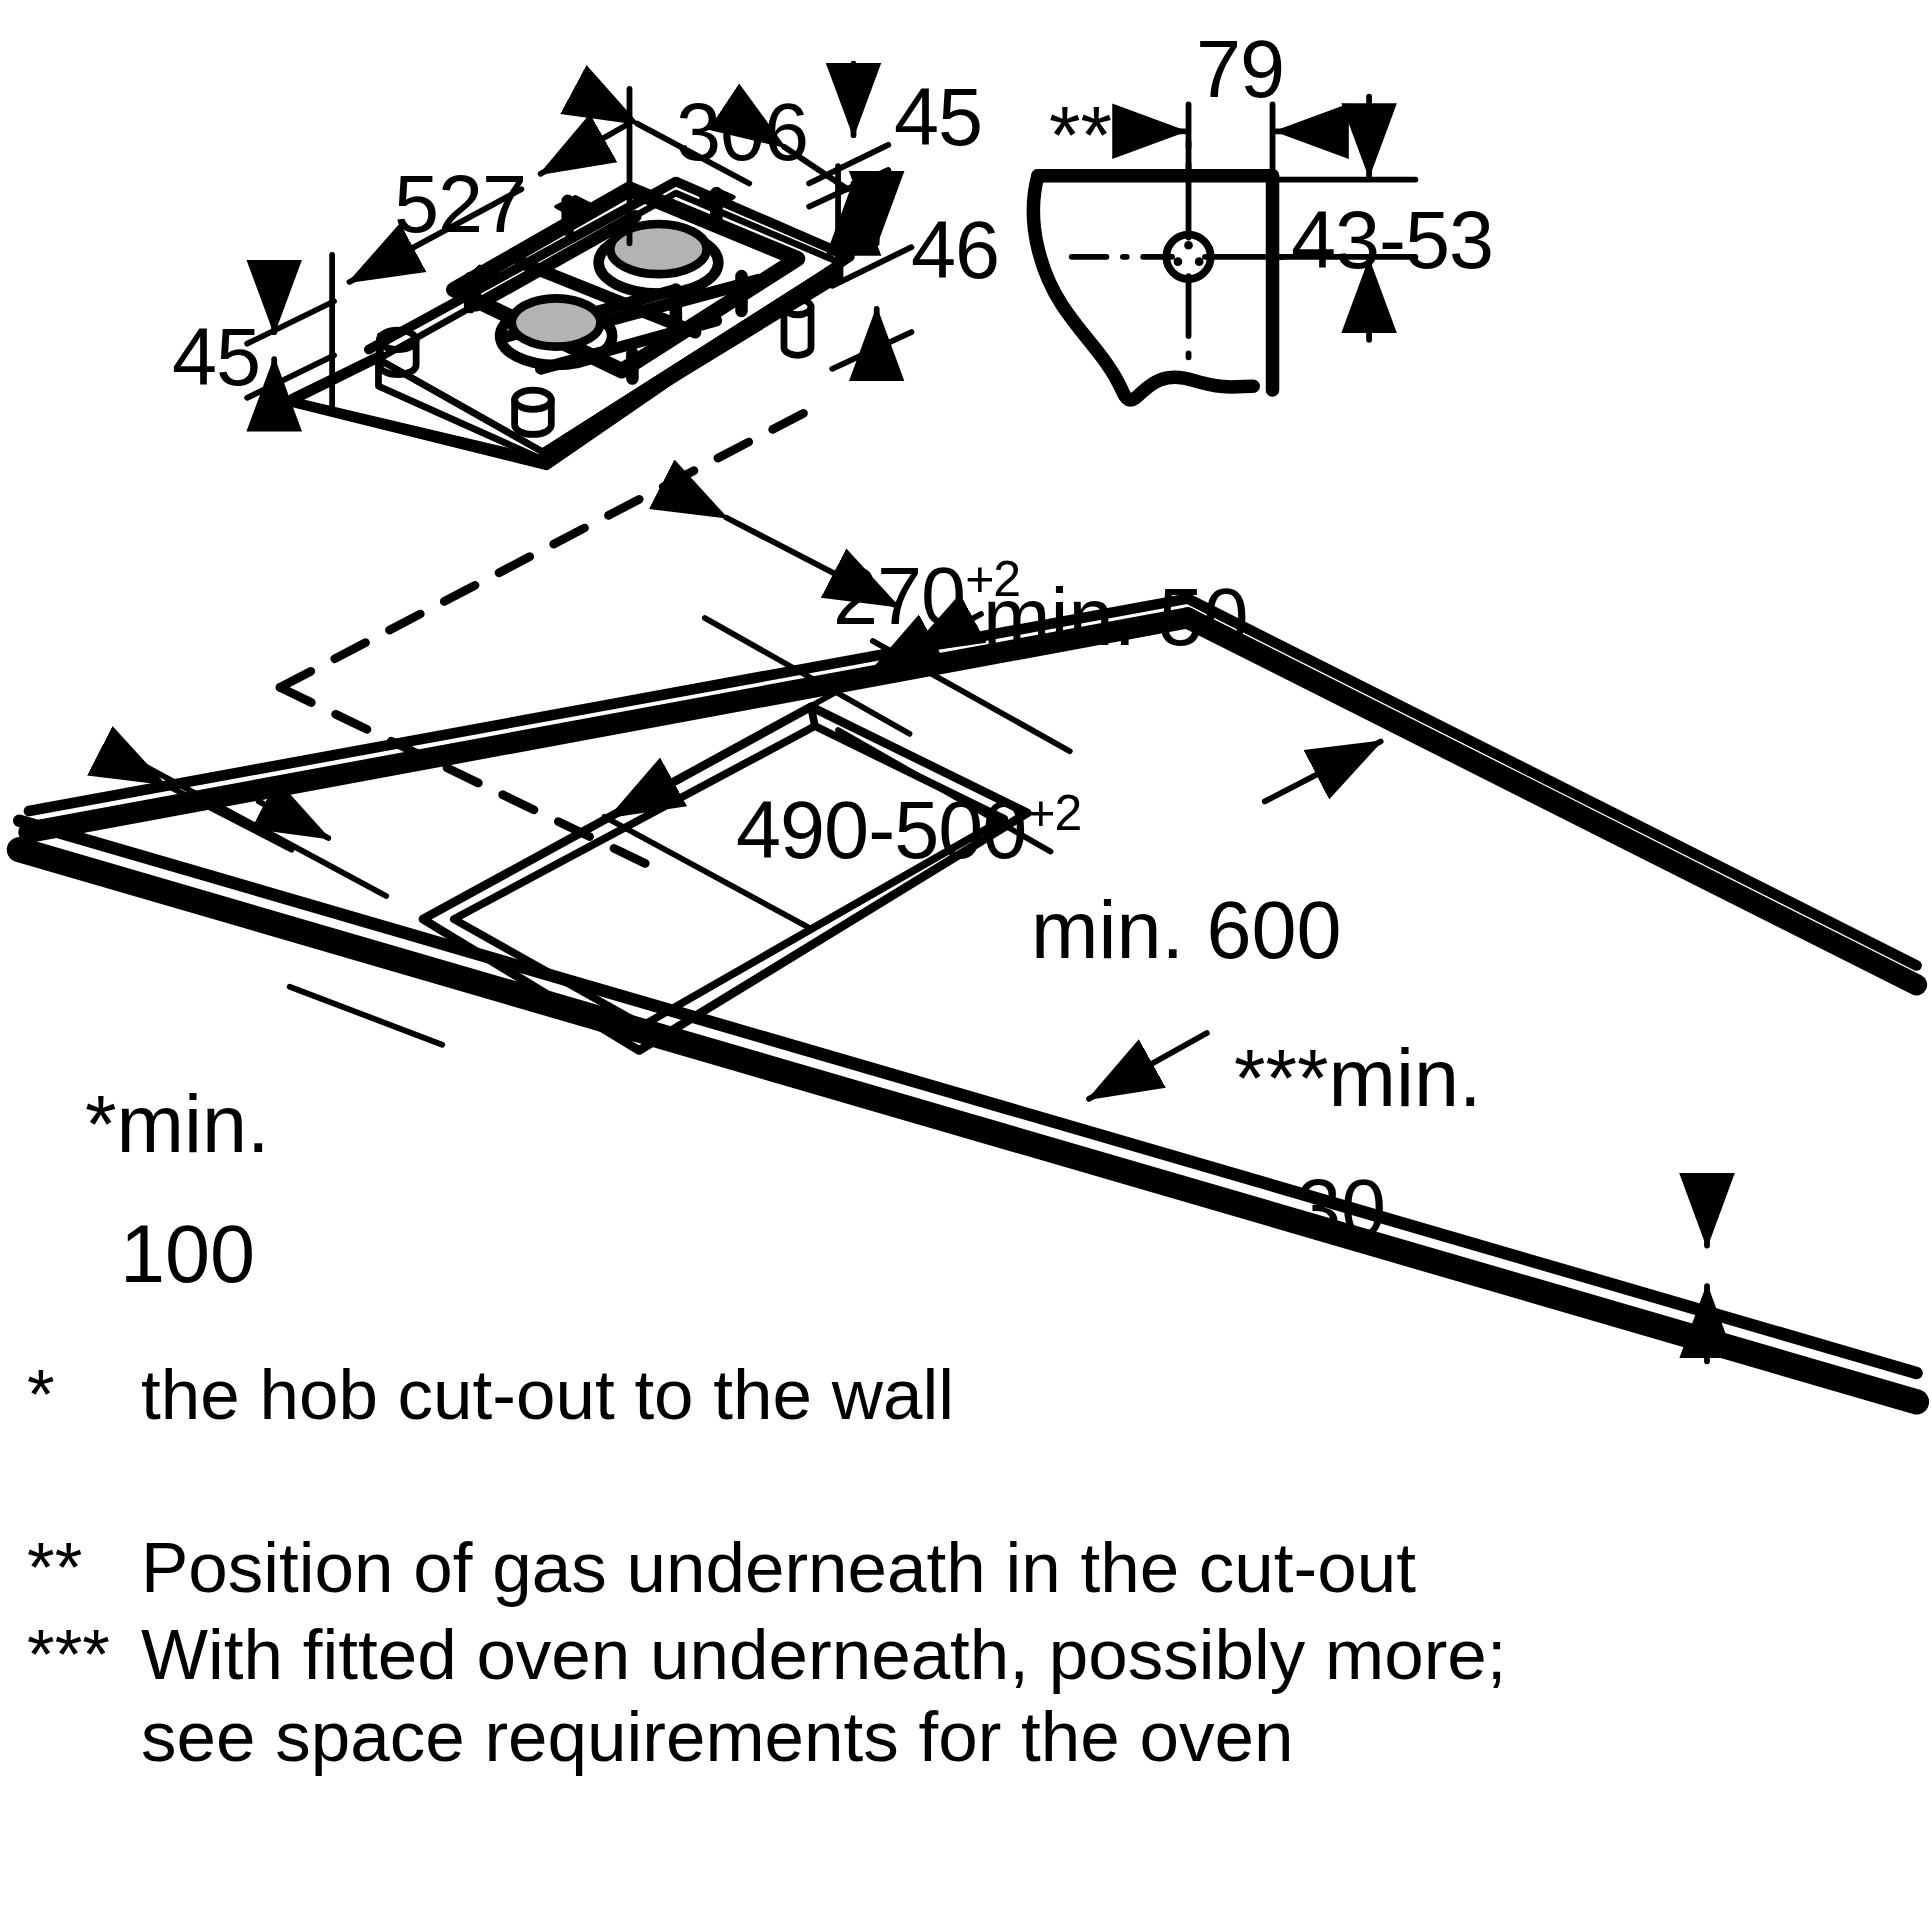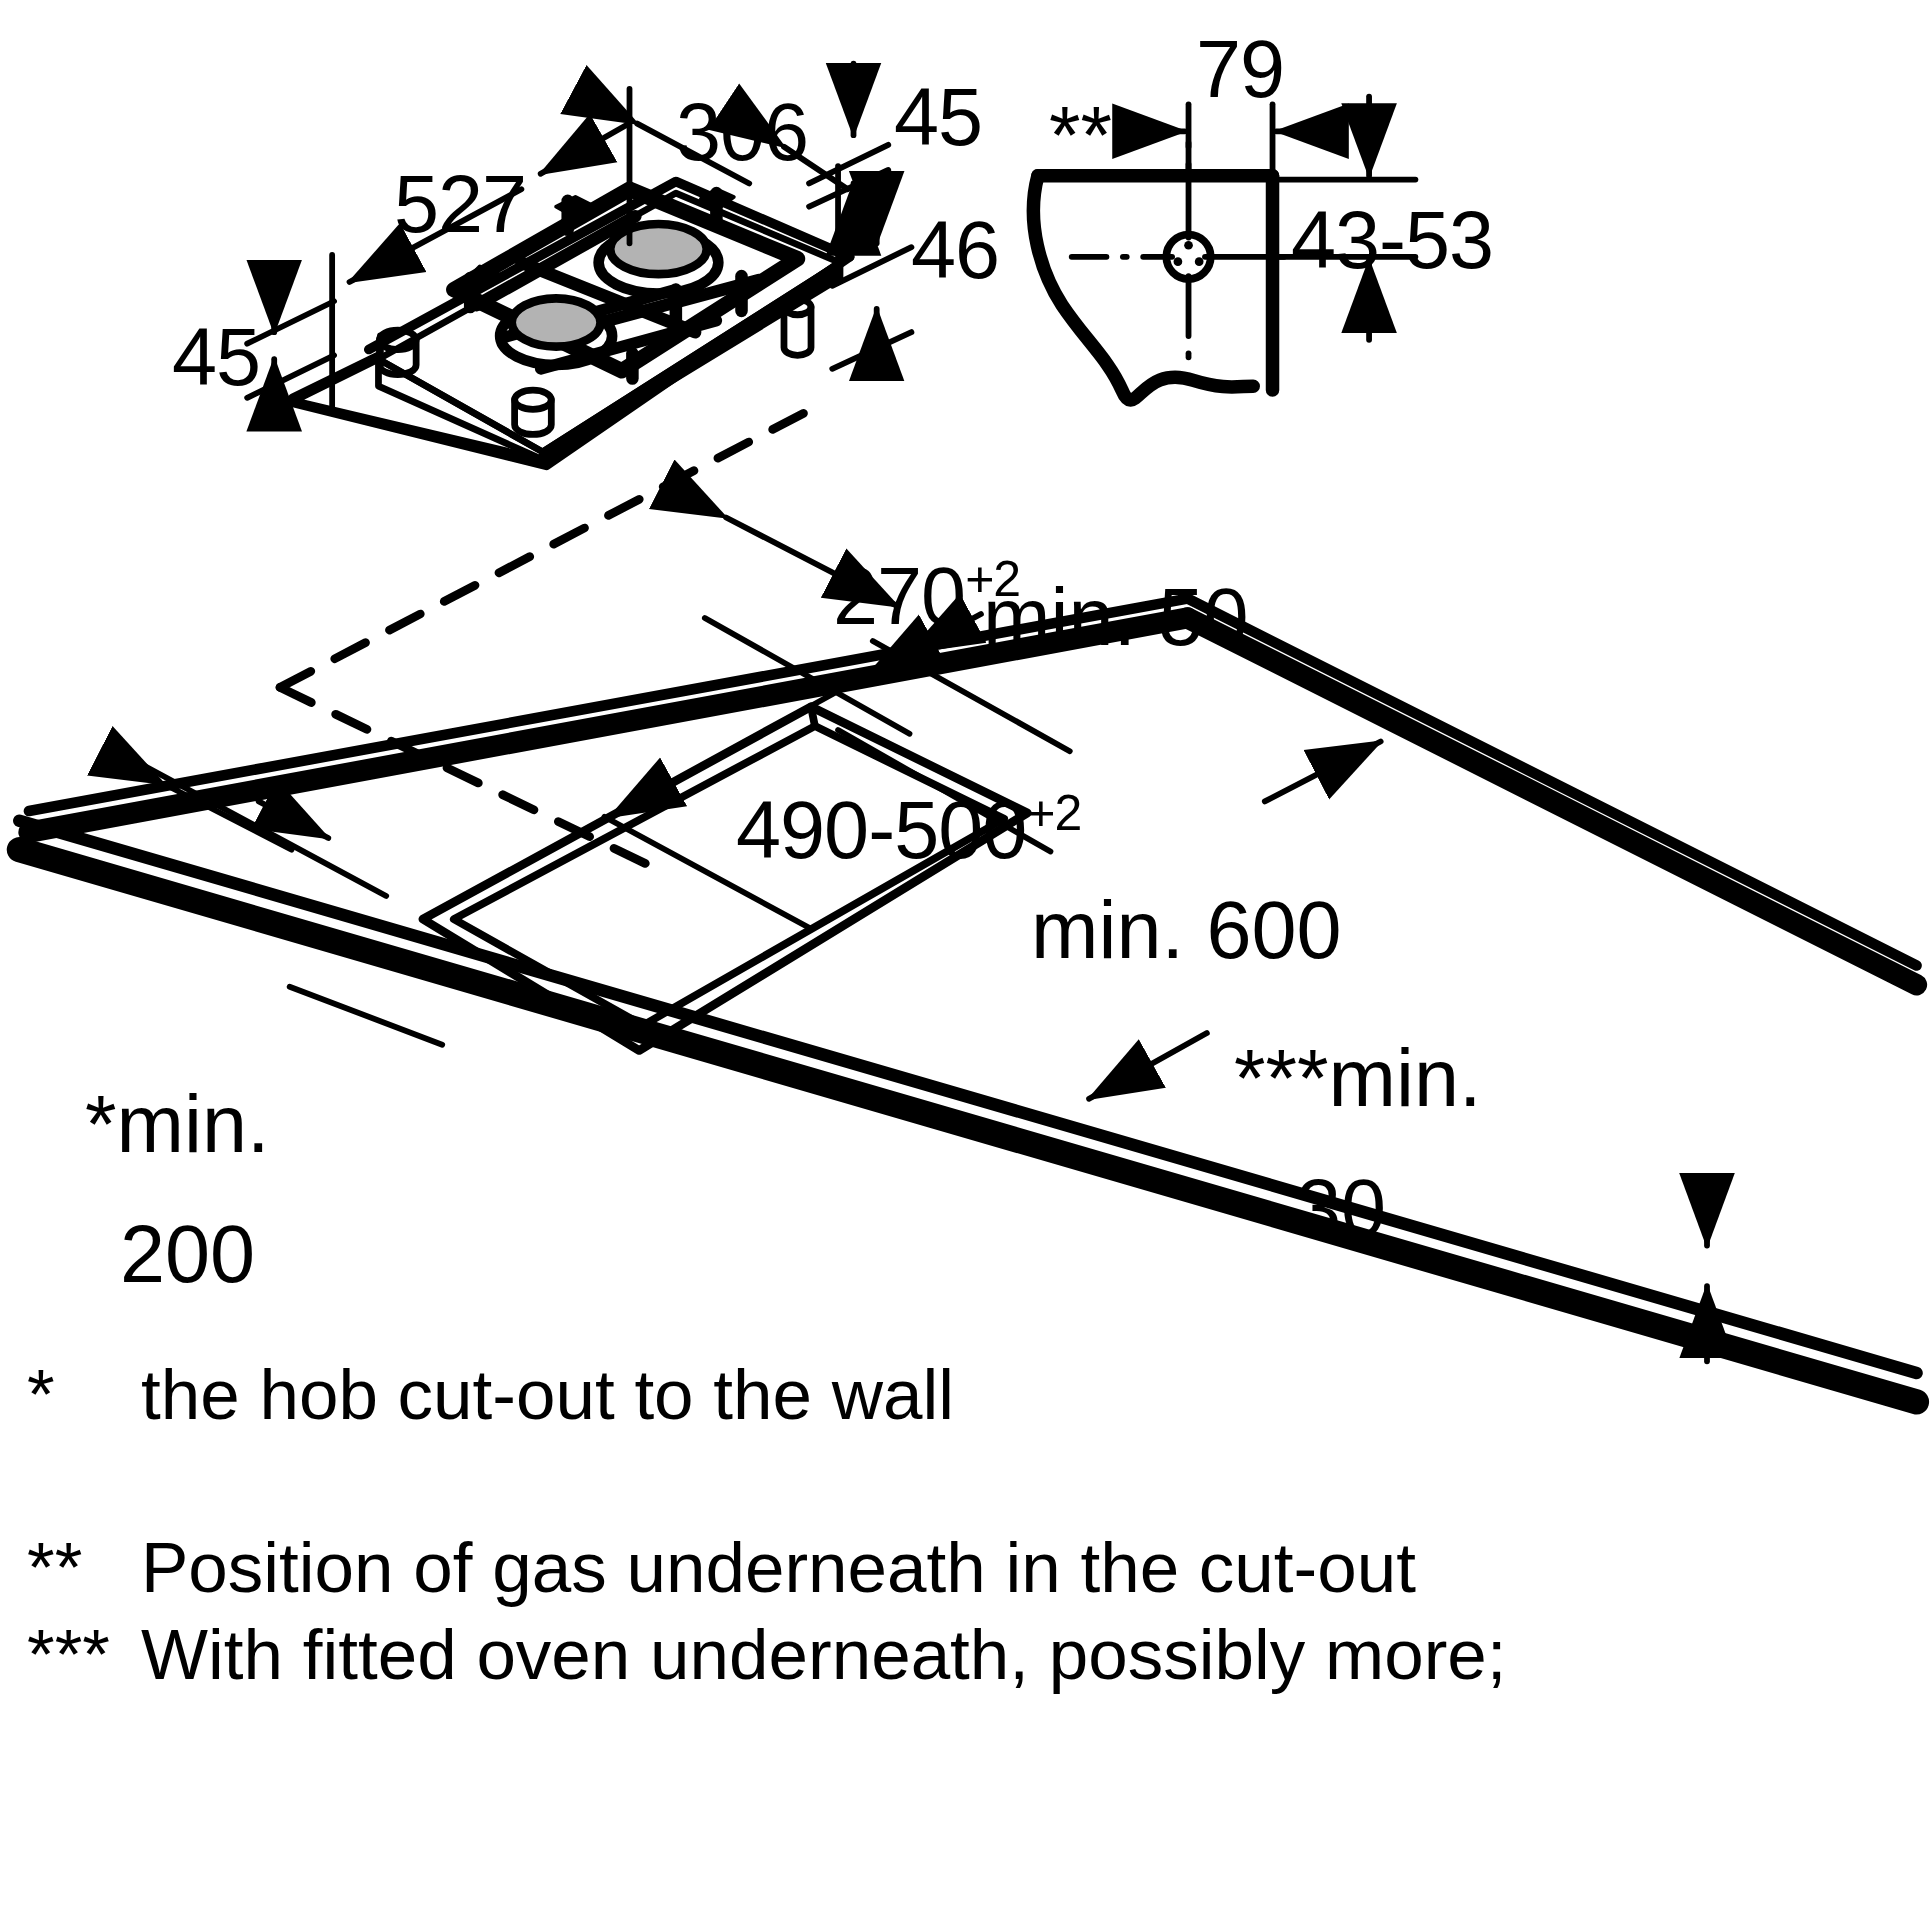--- a/index.html
+++ b/index.html
@@ -212,21 +212,21 @@
 </div>
 
 <div class="lbl dimsm" style="left:983px;top:577px;">min. 50</div>
 
 <div class="lbl dimsm" style="left:1031px;top:890px;">min. 600</div>
 
 <div class="lbl" style="left:85px;top:1052px;">
   <div style="display:flex;align-items:flex-start;">
     <span class="star">*</span><span class="dimsm">min.</span>
   </div>
-  <div class="dimsm" style="margin-left:35px;margin-top:17.4px;">200</div>
+  <div class="dimsm" style="margin-left:35px;margin-top:17.4px;">100</div>
 </div>
 
 <div class="lbl" style="left:1234px;top:1006px;text-align:left;">
   <div style="display:flex;align-items:flex-start;">
     <span class="star">***</span><span class="dimsm">min.</span>
   </div>
   <div class="dimsm" style="margin-left:62px;margin-top:17.4px;">30</div>
 </div>
 
 <div class="foot-row" style="left:27px;top:1354px;">
@@ -240,18 +240,19 @@
   <div class="foot-mark">**</div>
   <div class="foot-txt">
     <div>Position of gas underneath in the cut-out</div>
   </div>
 </div>
 
 <div class="foot-row" style="left:27px;top:1614px;">
   <div class="foot-mark">***</div>
   <div class="foot-txt">
     <div>With fitted oven underneath, possibly more;</div>
+    <div>see space requirements for the oven</div>
   </div>
 </div>
 
 
 </div>
 
 
 </body></html>

